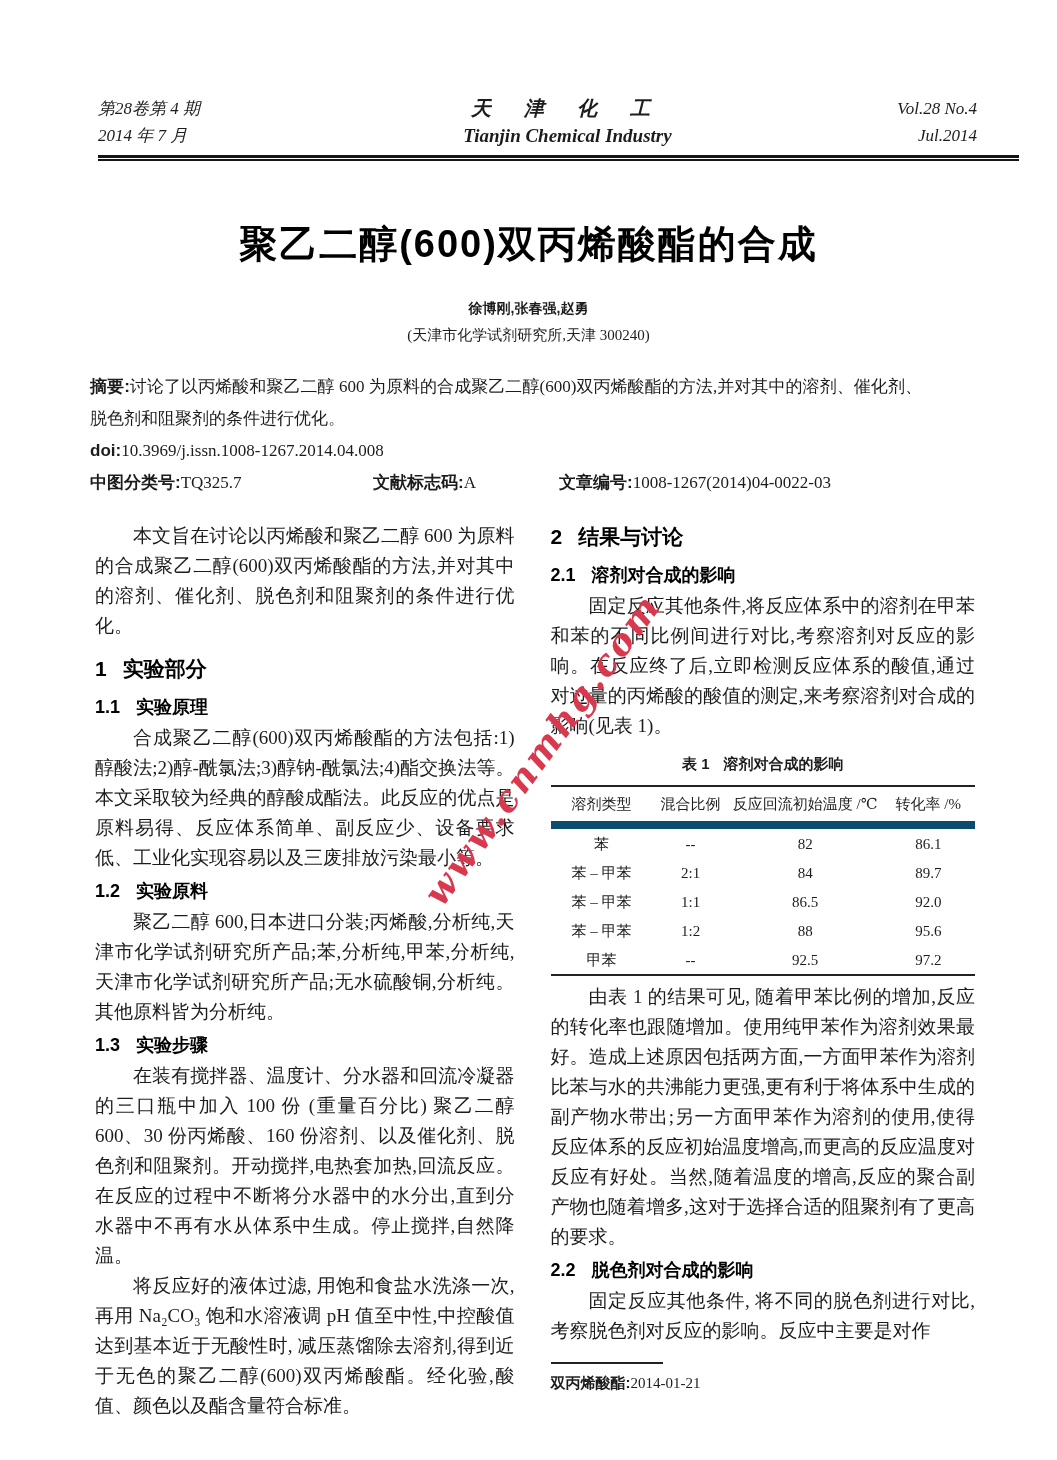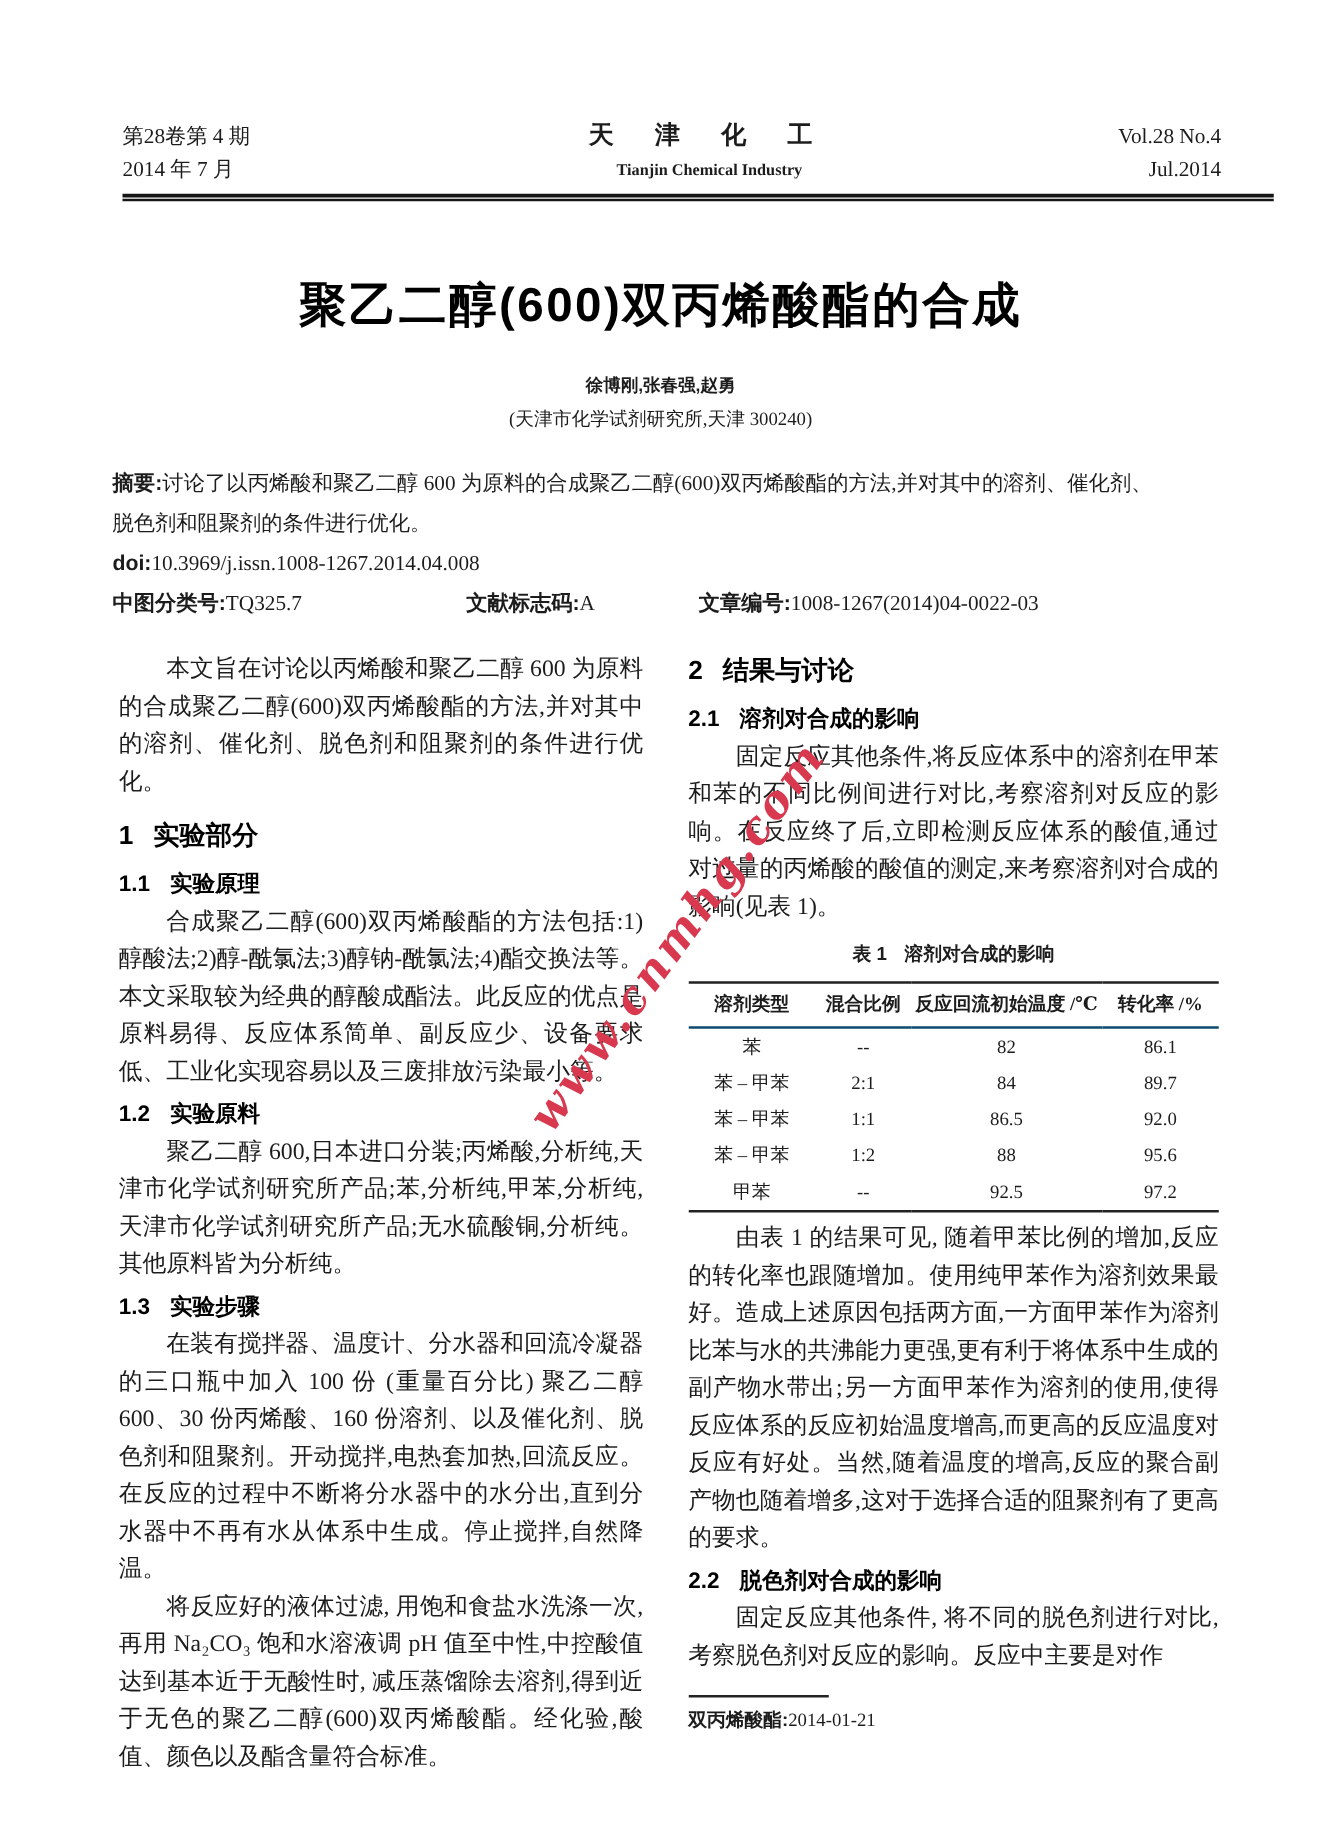--- a/index.html
+++ b/index.html
@@ -10,27 +10,27 @@
     font-family:"Liberation Serif","DejaVu Serif",serif;
     color:#1c1c1c;
     overflow:hidden;
   }
   .sans { font-family:"Liberation Sans","DejaVu Sans",sans-serif; }
 
   
   .jheader {
     margin:95px 80px 0 98px;
     display:flex; justify-content:center; align-items:flex-start;
-    font-size:17px; line-height:27px;
+    font-size:17px; line-height:27px;font-style:italic;
   }
   .jheader .left  { text-align:left;  width:220px; }
   .jheader .center{ text-align:center; flex:1; }
   .jheader .right { text-align:right; width:160px; }
   .jtitle-cn { font-size:20px; letter-spacing:14px; font-weight:bold; }
-  .jtitle-en { font-size:13px; font-weight:bold; }
+  .jtitle-en { font-size:19px; font-weight:bold; }
   .rule-double {
     margin:6px 38px 0 98px;
     height:6px;
     border-top:3px solid #151515;
     border-bottom:2px solid #151515;
   }
 
   
   .a-title {
     margin-top:58px; text-align:center;
@@ -70,21 +70,21 @@
 
   
   .tcaption { text-align:center; font-size:15px; font-weight:bold; margin:8px 0 6px 0; }
   .tcaption .num { margin-right:14px; }
   table.datatable {
     width:100%; border-collapse:collapse;
     font-size:15px; line-height:18px;
     border-top:2px solid #222; border-bottom:2px solid #222;
   }
   table.datatable th {
-    font-weight:bold; border-bottom:2px solid #0c4a6e;
+    font-weight:normal; border-bottom:8px solid #0c4a6e;
     padding:8px 0; text-align:center; white-space:nowrap;
   }
   table.datatable td { padding:6px 0 5px 0; text-align:center; }
 
   
   .received { margin-top:16px; font-size:15px; line-height:22px; }
   .received-rule { width:112px; border-top:2px solid #222; margin-bottom:8px; }
   .received .lbl { font-weight:bold; }
 
   

